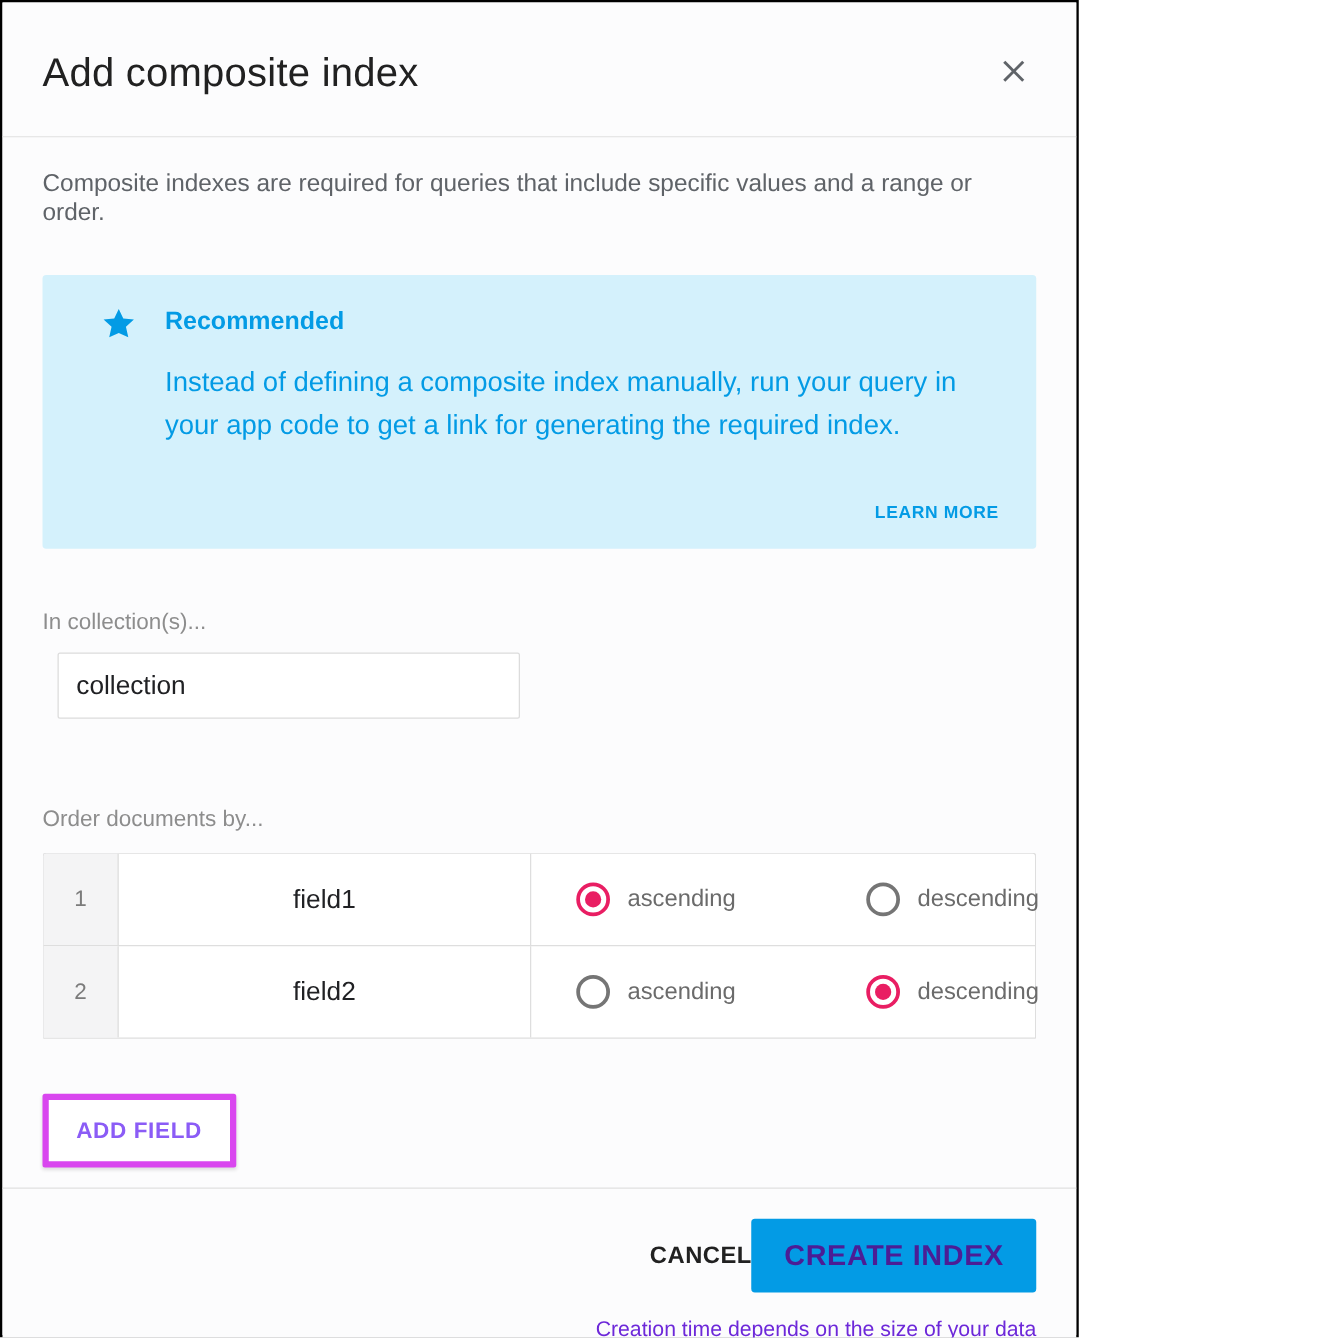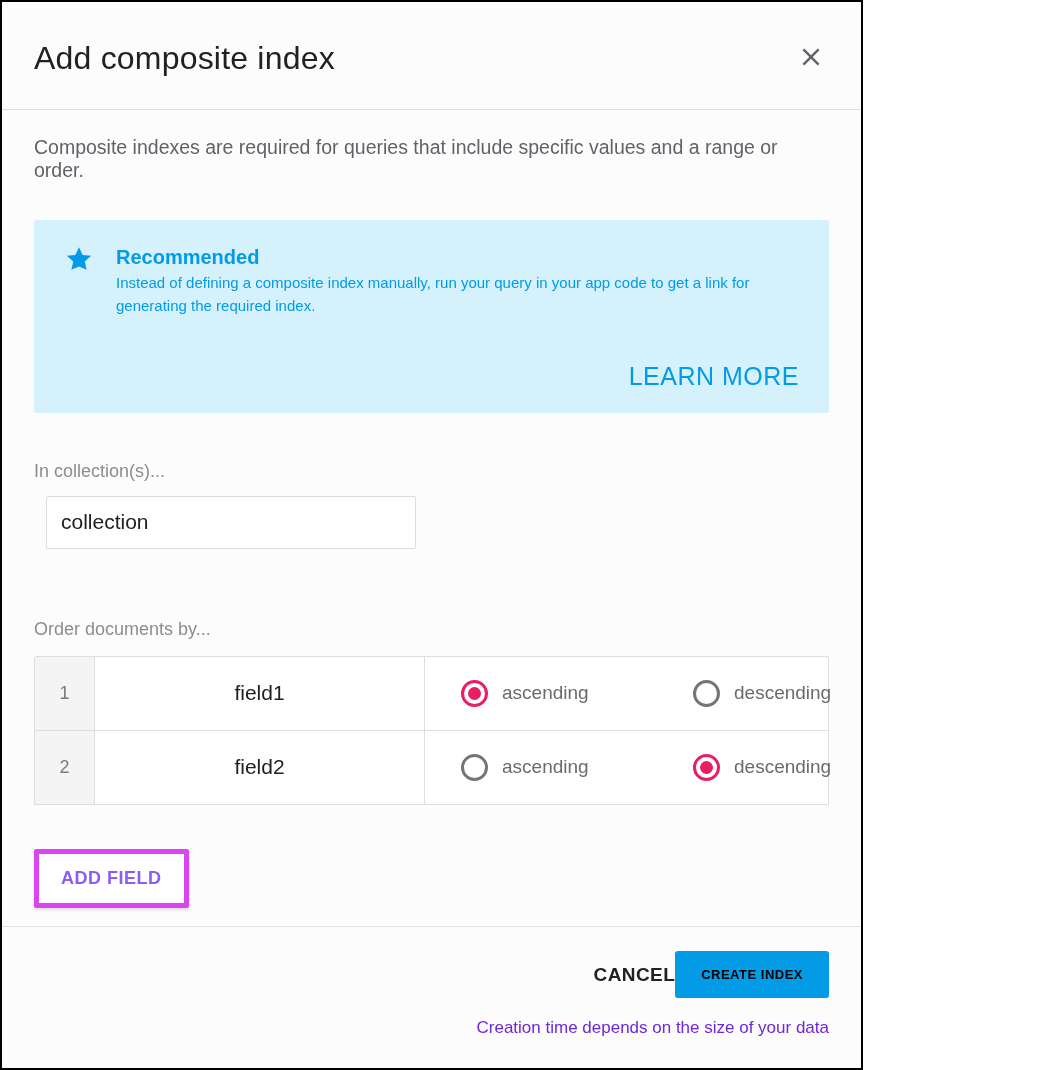--- a/index.html
+++ b/index.html
@@ -26,31 +26,31 @@
       display:flex; align-items:center; justify-content:center; color:#5f6368; }
     .close-btn svg { width:26px; height:26px; }
 
     .dialog-body { padding:26px 32px 8px; background:#fcfcfd; }
     .description { font-size:19.5px; color:#5f6368; }
 
     .info-card {
       margin-top:38px;
       background:#d4f1fc;
       border-radius:3px;
-      padding:26px 30px 22px 30px;
+      padding:26px 30px 22px 46px;
     }
     .info-top { display:flex; gap:22px; }
     .star-icon { color:#039be5; flex:0 0 auto; margin-top:-2px; }
     .star-icon svg { width:30px; height:30px; }
     .info-title { font-size:20px; font-weight:600; color:#039be5; }
-    .info-text { font-size:15px; line-height:1.55; color:#039be5; margin-top:2px; max-width:870px; }
+    .info-text { font-size:22px; line-height:1.55; color:#039be5; margin-top:20px; max-width:870px; }
     .info-actions { display:flex; justify-content:flex-end; margin-top:44px; }
     .learn-more {
       background:transparent; border:none; cursor:pointer;
-      color:#039be5; font-size:25px; font-weight:400; letter-spacing:.5px;
+      color:#039be5; font-size:14px; font-weight:700; letter-spacing:.5px;
     }
 
     .section-label { font-size:18px; color:#8d8d8d; margin-top:48px; }
 
     .coll-input {
       display:block; margin-top:14px;
       width:370px; height:53px;
       padding:0 14px;
       border:1px solid #dcdcdc; border-radius:2px;
       font-size:21px; color:#202124;
@@ -123,22 +123,22 @@
       display:flex; flex-direction:column; align-items:flex-end;
       background:#fcfcfd;
     }
     .action-row { display:flex; align-items:center; }
     .cancel-btn {
       border:none; background:transparent; cursor:pointer;
       font-size:19px; font-weight:600; letter-spacing:.4px; color:#212121;
     }
     .create-btn {
       border:none; cursor:pointer;
-      background:#039be5; color:#000000;
-      font-size:13px; font-weight:600; letter-spacing:.5px;
+      background:#039be5; color:#4c1d95;
+      font-size:23px; font-weight:600; letter-spacing:.5px;
       padding:16px 26px; border-radius:3px;
     }
     .footer-note { margin-top:20px; font-size:17px; color:#6d28d9; }
   </style>
 </head>
 <body>
 
 <div class="dialog">
 
   <div class="dialog-header">

